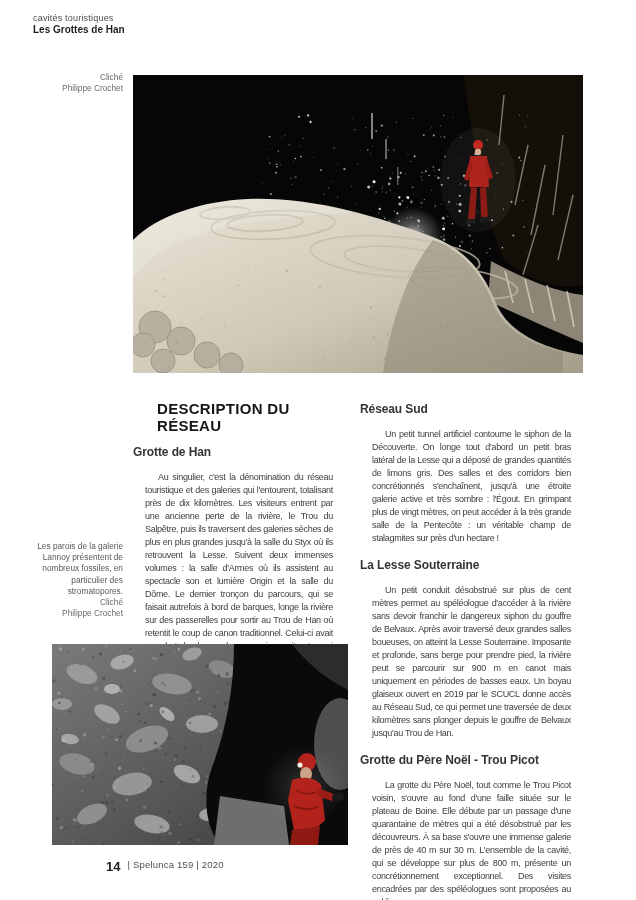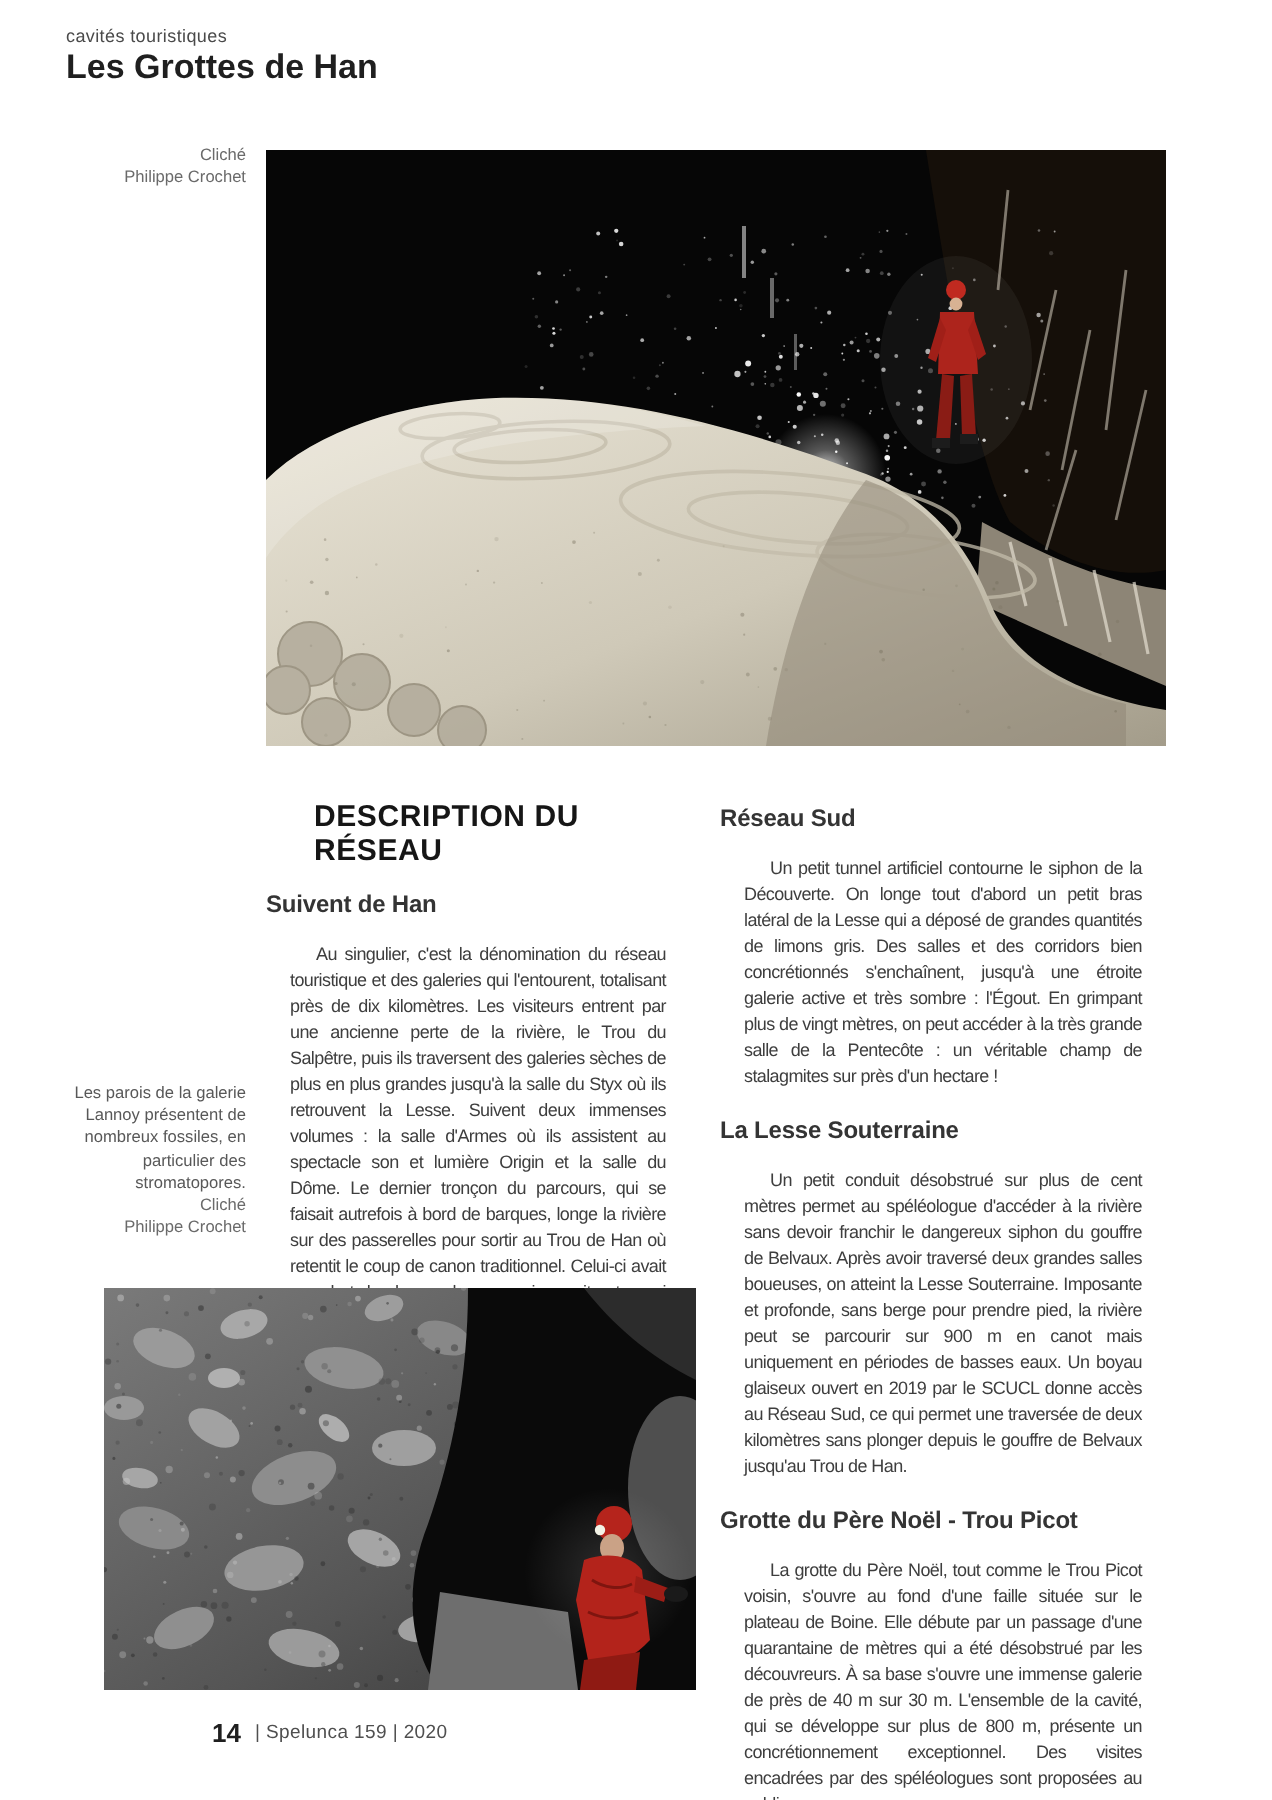--- a/index.html
+++ b/index.html
@@ -2,37 +2,37 @@
 <html><head>
 <meta charset="utf-8">
 <style>
   html,body{margin:0;padding:0;background:#ffffff;}
   .page{position:relative;width:636px;height:900px;background:#ffffff;
         font-family:"Liberation Sans",sans-serif;overflow:hidden;color:#3e3e3e;}
   .abs{position:absolute;}
 
   
   .kicker{font-size:9px;color:#4a4a4a;letter-spacing:.2px;}
-  .doc-title{font-size:17px;font-weight:bold;color:#1f1f1f;margin-top:1px;}
+  .doc-title{font-size:10px;font-weight:bold;color:#1f1f1f;margin-top:1px;}
 
   
   .caption{font-size:8.3px;line-height:11.2px;color:#585858;text-align:right;}
   .caption .credit{display:block;color:#6a6a6a;}
 
   
   .main-heading{font-size:15px;font-weight:bold;color:#161616;letter-spacing:.3px;margin-left:24px;}
   .section-title{font-size:12px;font-weight:bold;color:#343434;letter-spacing:-.1px;
                  margin:0 0 4px 0;}
   .body-par{font-size:9px;line-height:13px;letter-spacing:-.3px;text-align:justify;
             text-indent:13px;color:#3e3e3e;margin:12px;}
   .col{position:absolute;}
   .sec{margin-bottom:13px;}
 
   
-  .footer{position:absolute;left:106px;top:859px;display:flex;align-items:center;gap:7px;}
+  .footer{position:absolute;left:106px;top:859px;display:flex;align-items:flex-start;gap:7px;}
   .page-num{font-size:13px;font-weight:bold;color:#1f1f1f;}
   .issue{font-size:9.5px;color:#4f4f4f;letter-spacing:.2px;}
 
   svg{display:block;}
 </style>
 </head>
 <body>
 
 <div class="page">
 
@@ -423,21 +423,21 @@
           <circle cx="240.90637860082305" cy="262.24556327160496" r="0.9544847393689987" fill="#6f6856" opacity="0.31877957818930047"></circle>
           <circle cx="55.154320987654316" cy="207.2735982510288" r="0.6261736968449931" fill="#6f6856" opacity="0.2240625"></circle>
           <circle cx="246.19238683127574" cy="268.5362011316872" r="0.4159696502057613" fill="#6f6856" opacity="0.22070344650205764"></circle>
         </g>
     </svg>
   </div>
 
   <div class="col" style="left:133px;top:400px;width:212px;">
     <div class="main-heading">DESCRIPTION DU RÉSEAU</div>
     <div class="sec" style="margin-top:11px;">
-      <h3 class="section-title">Suivent de Han</h3>
+      <h3 class="section-title">Grotte de Han</h3>
       <p class="body-par">Au singulier, c'est la dénomination du réseau touristique et des galeries qui l'entourent, totalisant près de dix kilomètres. Les visiteurs entrent par une ancienne perte de la rivière, le Trou du Salpêtre, puis ils traversent des galeries sèches de plus en plus grandes jusqu'à la salle du Styx où ils retrouvent la Lesse. Suivent deux immenses volumes : la salle d'Armes où ils assistent au spectacle son et lumière Origin et la salle du Dôme. Le dernier tronçon du parcours, qui se faisait autrefois à bord de barques, longe la rivière sur des passerelles pour sortir au Trou de Han où retentit le coup de canon traditionnel. Celui-ci avait pour but de chasser les mauvais esprits et aussi d'impressionner les visiteurs par son écho qui se répercute sur les parois de la grotte.</p>
     </div>
   </div>
 
   <div class="col" style="left:360px;top:402px;width:223px;">
     <div class="sec">
       <h3 class="section-title">Réseau Sud</h3>
       <p class="body-par">Un petit tunnel artificiel contourne le siphon de la Découverte. On longe tout d'abord un petit bras latéral de la Lesse qui a déposé de grandes quantités de limons gris. Des salles et des corridors bien concrétionnés s'enchaînent, jusqu'à une étroite galerie active et très sombre : l'Égout. En grimpant plus de vingt mètres, on peut accéder à la très grande salle de la Pentecôte : un véritable champ de stalagmites sur près d'un hectare !</p>
     </div>
     <div class="sec">

